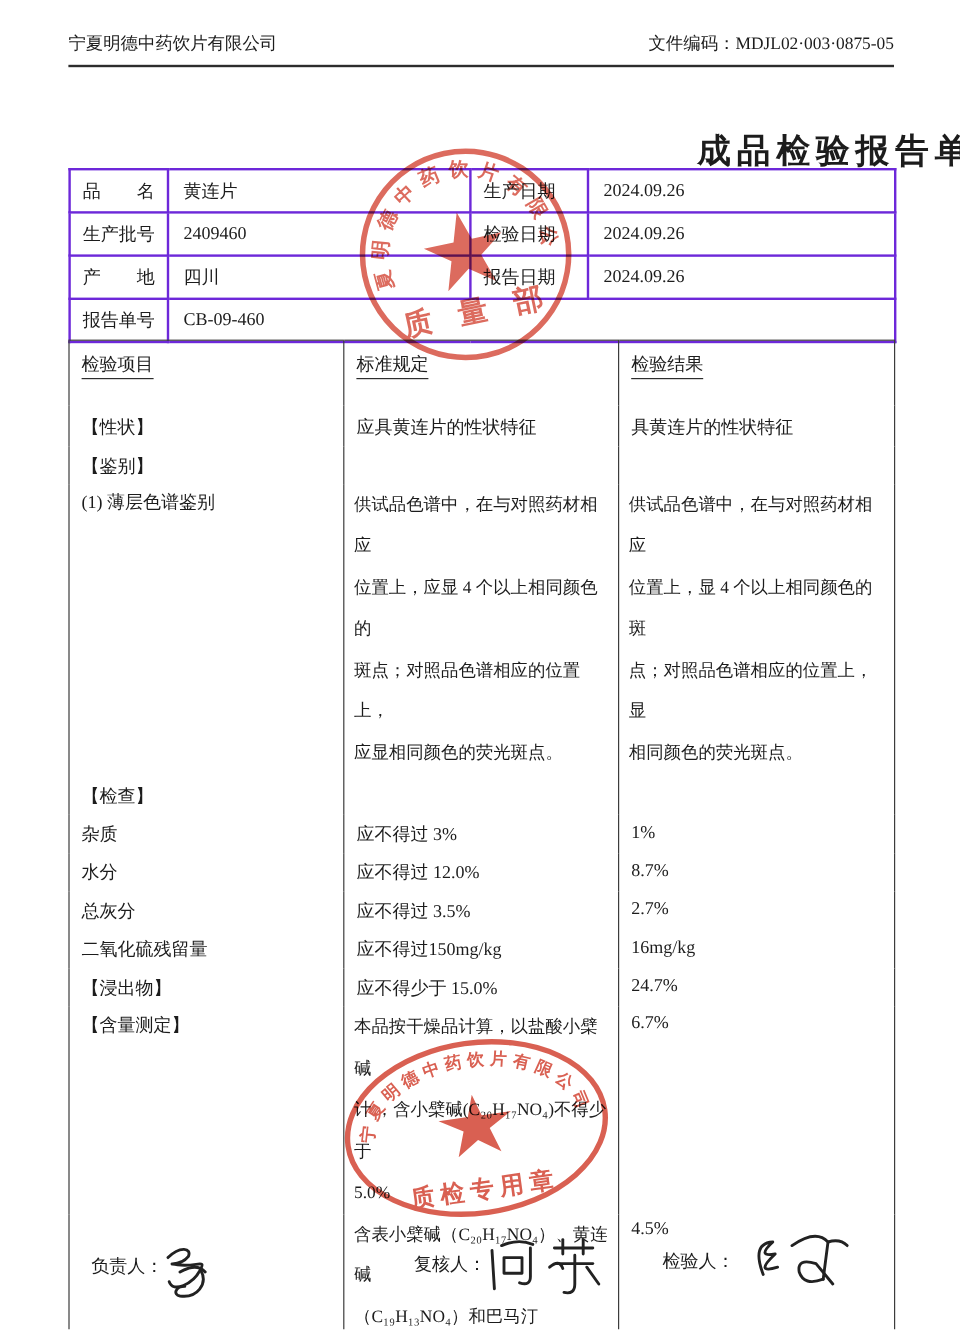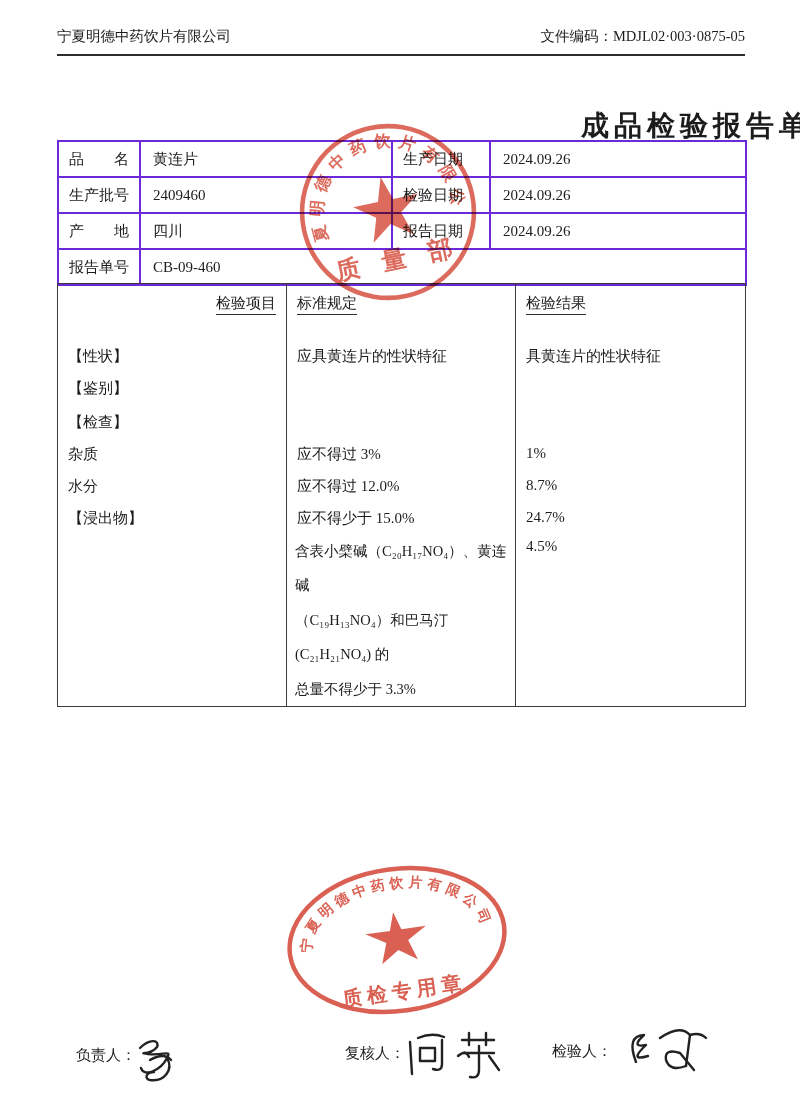--- a/index.html
+++ b/index.html
@@ -27,21 +27,21 @@
   .info-table td { border:2px solid #6d28d9; height:36px; font-size:15px;
                    padding:0 0 0 12px; vertical-align:middle; }
   .info-table td.lab { padding-left:10px; }
 
   .main-table { position:absolute; top:283px; left:57px; width:688px;
                 border:1px solid #3c3c3c; }
   .main-table td { border-left:1px solid #3c3c3c; border-right:1px solid #3c3c3c;
                    vertical-align:top; font-size:15px; padding:0 10px; }
   .main-table td.pre { white-space:pre-line; line-height:34.5px; font-size:14.5px;
                        padding:0 5px 0 8px; }
-  tr.hrow td { height:54px; padding-top:10px;text-align:right; }
+  tr.hrow td { height:54px; padding-top:10px; }
   tr.hrow td.center { text-align:left; }
   .uline { border-bottom:1px solid #2d2d2d; padding-bottom:3px; }
   tr.r-one td      { height:34px; padding-top:9px; }
   tr.r-sec td      { height:32px; padding-top:7px; }
   tr.r-tlc td      { height:152px; padding-top:5px; }
   tr.r-line td     { height:32px; padding-top:7px; }
   tr.r-hl1 td      { height:95px;  padding-top:6px; }
   tr.r-hl2 td      { height:155px; padding-top:4px; }
 
   
@@ -119,39 +119,67 @@
     <tr class="r-one">
       <td>【性状】</td>
       <td>应具黄连片的性状特征</td>
       <td>具黄连片的性状特征</td>
     </tr>
     <tr class="r-sec">
       <td>【鉴别】</td>
       <td></td>
       <td></td>
     </tr>
+    <tr class="r-tlc">
+      <td>(1) 薄层色谱鉴别</td>
+      <td class="pre">供试品色谱中，在与对照药材相应
+位置上，应显 4 个以上相同颜色的
+斑点；对照品色谱相应的位置上，
+应显相同颜色的荧光斑点。</td>
+      <td class="pre">供试品色谱中，在与对照药材相应
+位置上，显 4 个以上相同颜色的斑
+点；对照品色谱相应的位置上，显
+相同颜色的荧光斑点。</td>
+    </tr>
     <tr class="r-one">
       <td>【检查】</td>
       <td></td>
       <td></td>
     </tr>
     <tr class="r-line">
       <td>杂质</td>
       <td>应不得过 3%</td>
       <td>1%</td>
     </tr>
     <tr class="r-line">
       <td>水分</td>
       <td>应不得过 12.0%</td>
       <td>8.7%</td>
     </tr>
     <tr class="r-line">
+      <td>总灰分</td>
+      <td>应不得过 3.5%</td>
+      <td>2.7%</td>
+    </tr>
+    <tr class="r-line">
+      <td>二氧化硫残留量</td>
+      <td>应不得过150mg/kg</td>
+      <td>16mg/kg</td>
+    </tr>
+    <tr class="r-line">
       <td>【浸出物】</td>
       <td>应不得少于 15.0%</td>
       <td>24.7%</td>
+    </tr>
+    <tr class="r-hl1">
+      <td>【含量测定】</td>
+      <td class="pre">本品按干燥品计算，以盐酸小檗碱
+计 ，含小檗碱(C₂₀H₁₇NO₄)不得少于
+5.0%</td>
+      <td>6.7%</td>
     </tr>
     <tr class="r-hl2">
       <td></td>
       <td class="pre">含表小檗碱（C₂₀H₁₇NO₄）、黄连碱
 （C₁₉H₁₃NO₄）和巴马汀(C₂₁H₂₁NO₄) 的
 总量不得少于 3.3%</td>
       <td>4.5%</td>
     </tr>
 
   </tbody>

